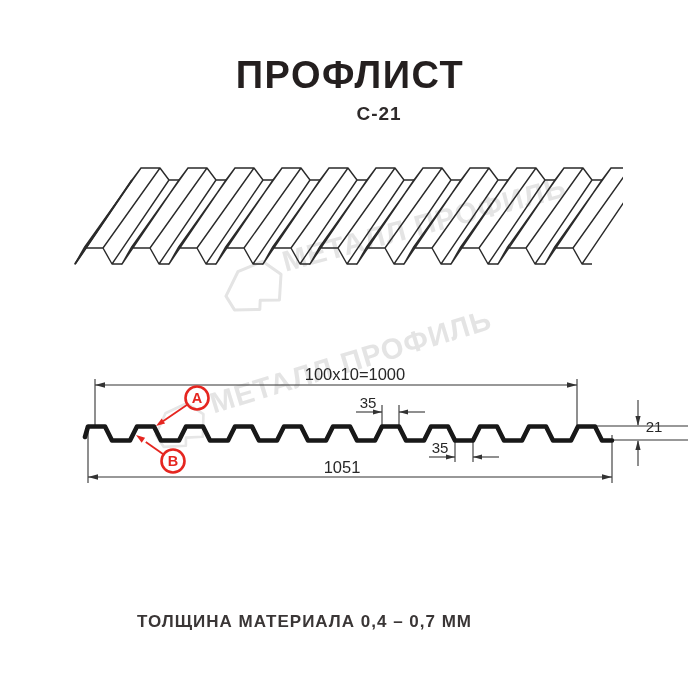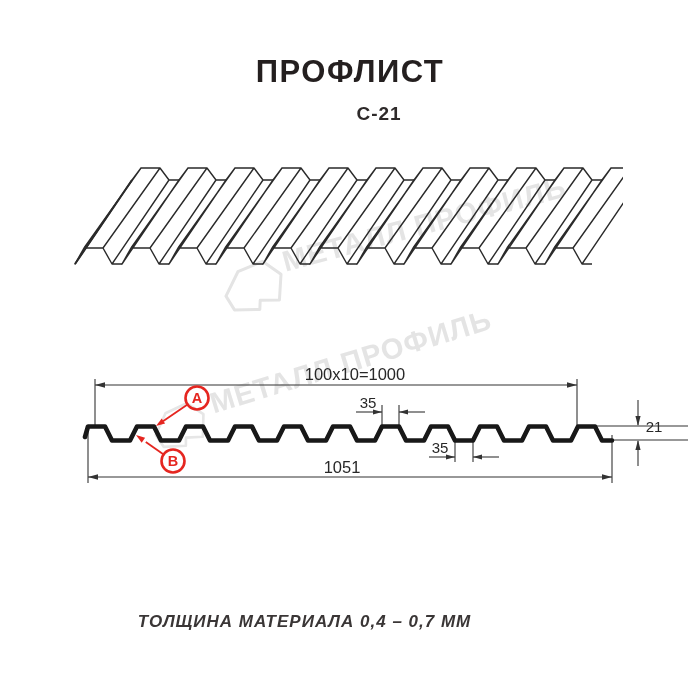--- a/index.html
+++ b/index.html
@@ -1,24 +1,24 @@
 <!DOCTYPE html>
 <html><head>
 <meta charset="utf-8">
 <style>
   html,body{margin:0;padding:0;}
   body{width:700px;height:700px;background:#ffffff;position:relative;overflow:hidden;
        font-family:"Liberation Sans", sans-serif;}
   .abs{position:absolute;}
   .page-title{top:54px;left:0;width:700px;text-align:center;
-    font-size:31px;font-weight:bold;letter-spacing:1.5px;color:#241f1f;}
+    font-size:38px;font-weight:bold;letter-spacing:1.5px;color:#241f1f;}
   .page-model{top:103px;left:0;width:700px;text-align:center;
     font-size:19px;font-weight:600;letter-spacing:1px;color:#2e2a2a;padding-left:29px;}
   .footer-note{top:612px;left:0;width:609px;text-align:center;
-    font-size:17px;font-weight:600;letter-spacing:1px;color:#3a3636;font-style:italic;}
+    font-size:17px;font-weight:600;letter-spacing:1px;color:#3a3636;}
   .wm-text{color:#e4e4e4;font-size:29px;font-weight:bold;letter-spacing:1px;
     white-space:nowrap;transform-origin:0 50%;}
   .wm1{left:283px;top:246px;transform:rotate(-15deg);}
   .wm2{left:211px;top:388px;transform:rotate(-17deg);}
   svg{display:block;}
   text{font-family:"Liberation Sans", sans-serif;}
 </style>
 </head>
 <body>
 

